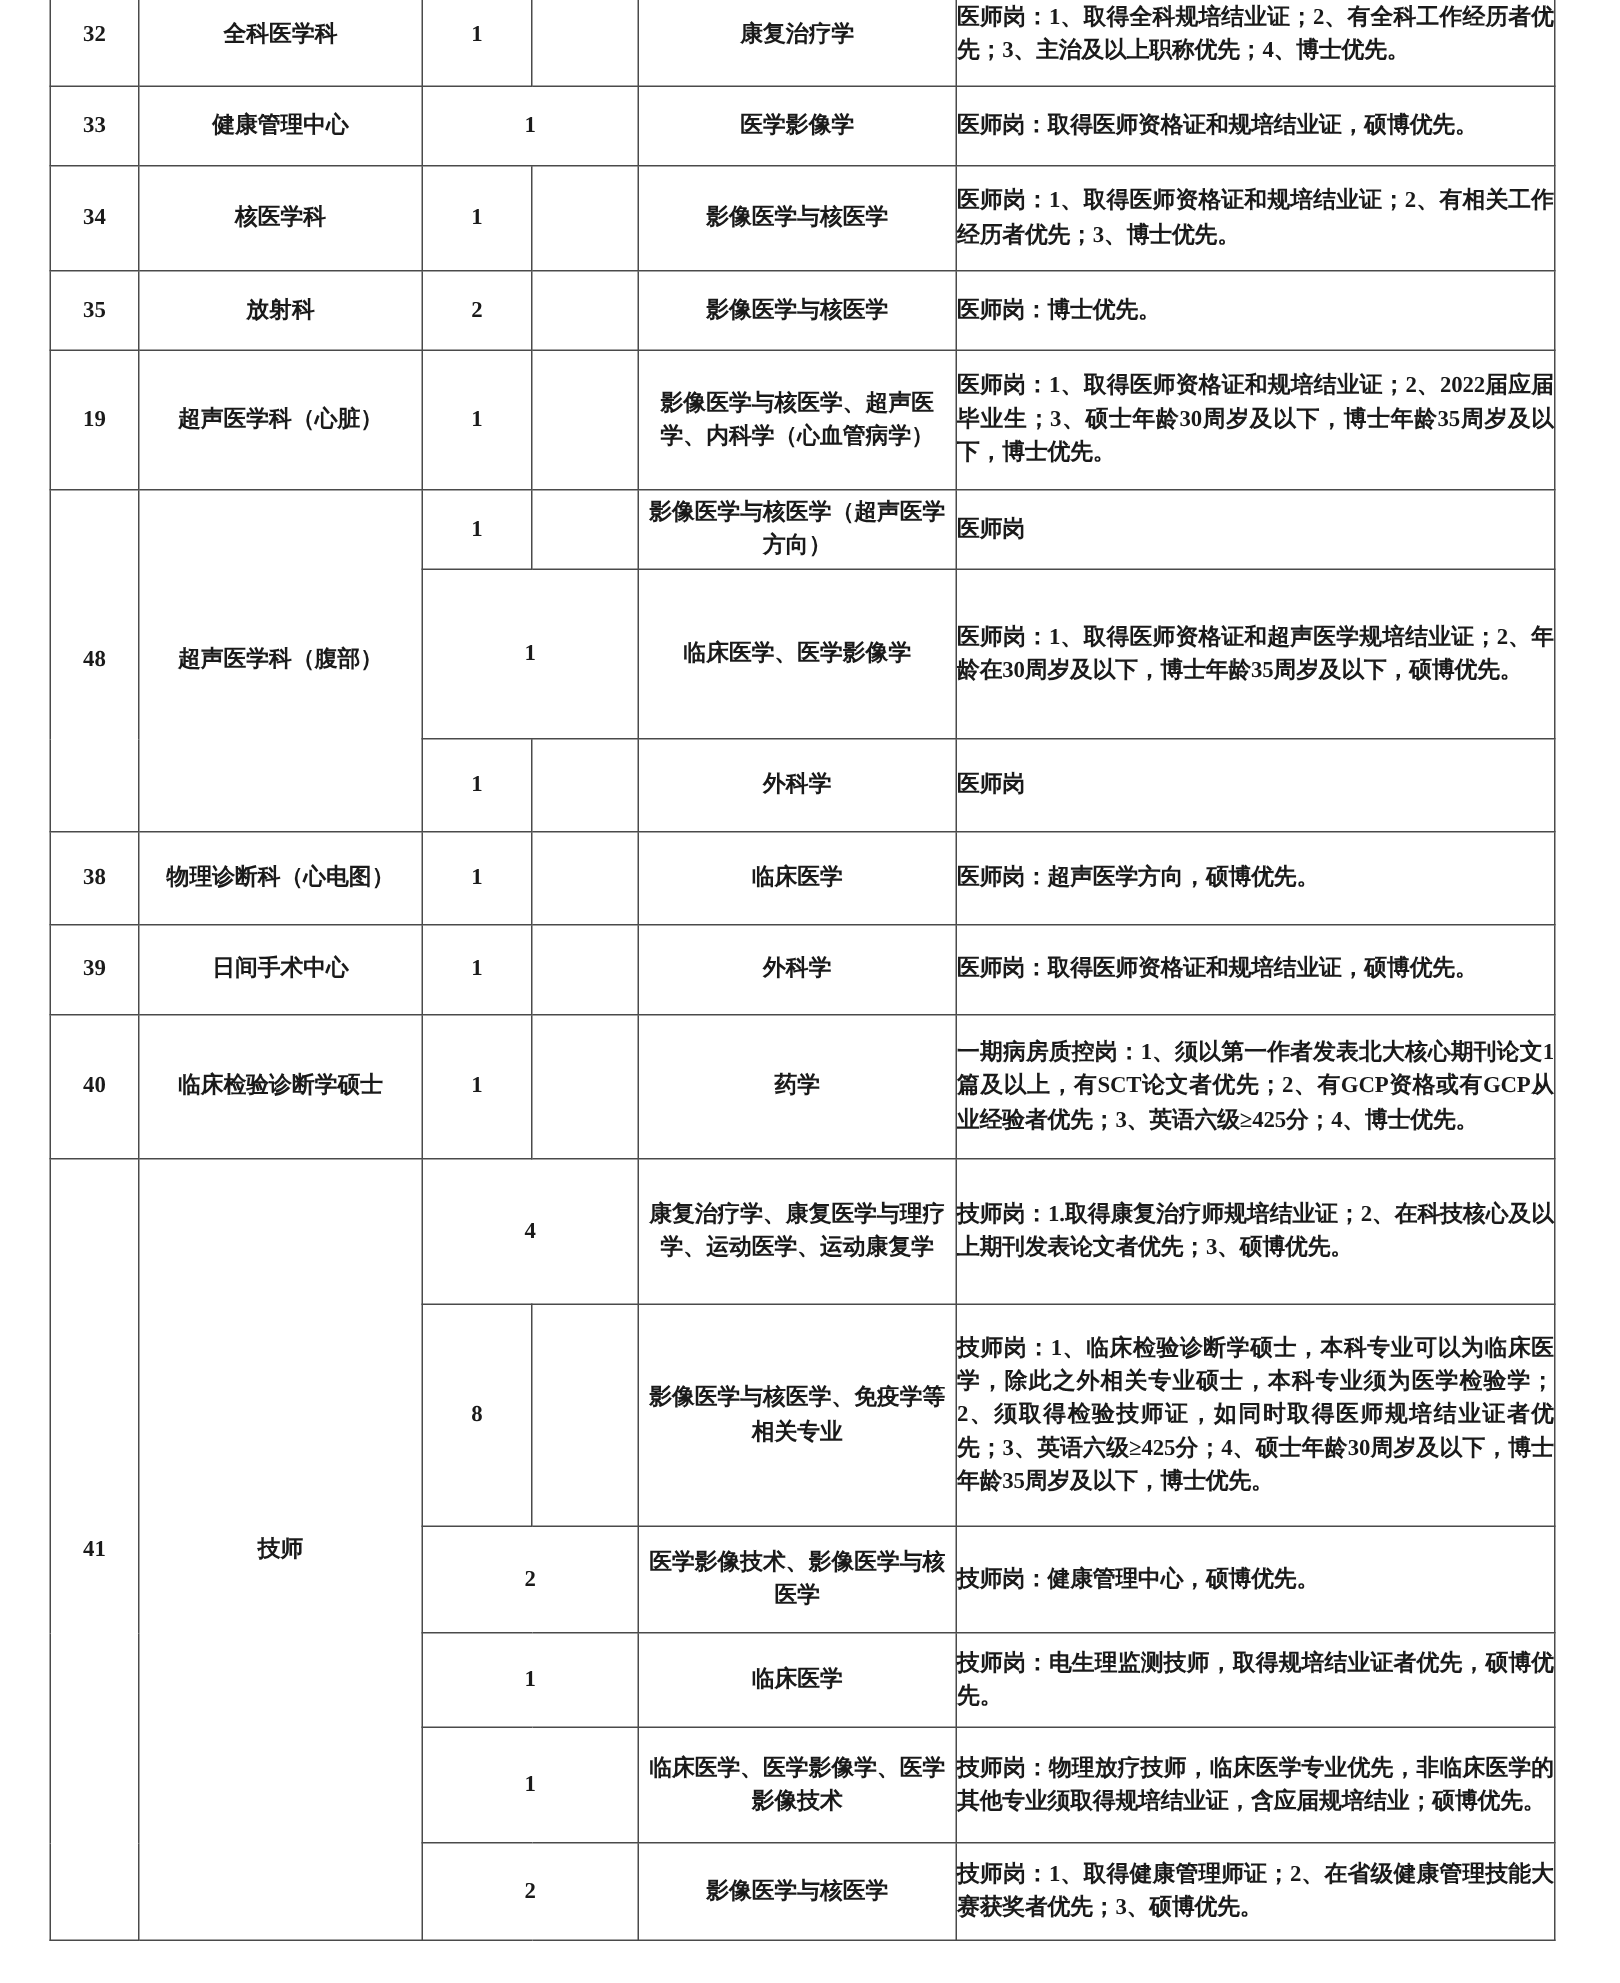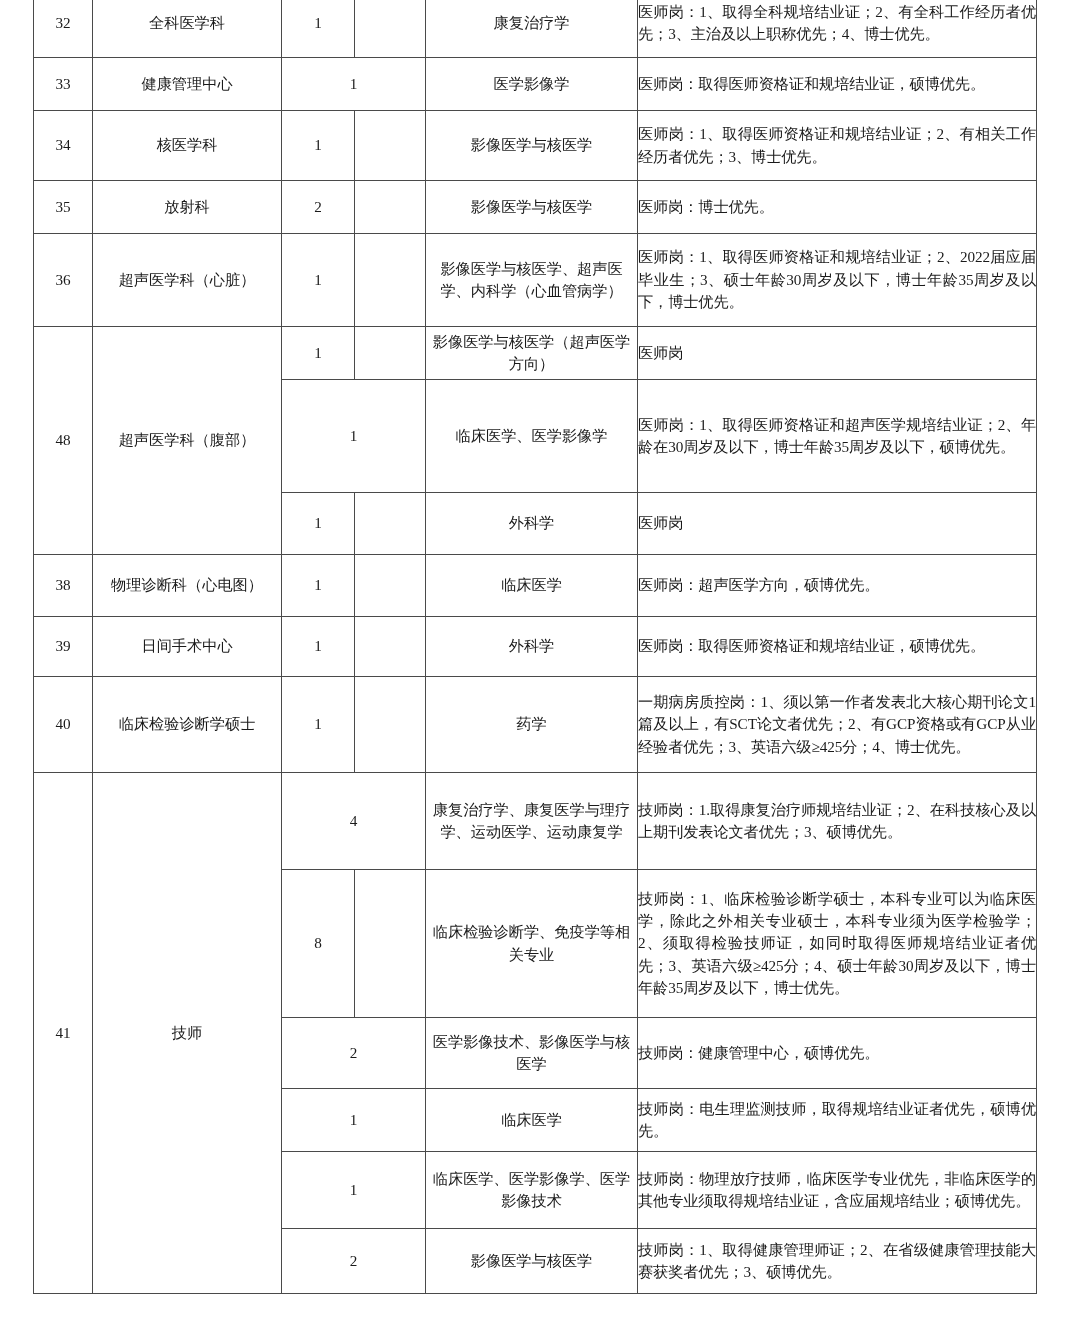--- a/index.html
+++ b/index.html
@@ -2,21 +2,21 @@
 <html><head>
 <meta charset="utf-8">
 <style>
   html,body{margin:0;padding:0;background:#ffffff;}
   body{
     width:1080px;height:1322px;
     font-family:"Liberation Serif","DejaVu Serif",serif;
     color:#1a1a1a;
     -webkit-font-smoothing:antialiased;
   }
-  #sheet{position:relative;width:1080px;height:1322px;overflow:hidden;}
+  #sheet{position:relative;width:1080px;height:1322px;overflow:hidden;font-weight:bold;}
   table.grid{
     position:absolute;
     left:33px; top:-12px;
     width:1003px;
     border-collapse:collapse;
     table-layout:fixed;
   }
   table.grid col.c-no   {width:59px;}
   table.grid col.c-dept {width:189px;}
   table.grid col.c-cnt  {width:73px;}
@@ -112,21 +112,21 @@
           <td class="cnt">2</td>
           <td class="gap"></td>
           <td class="major">
             <span class="txt">影像医学与核医学</span>
           </td>
           <td class="req">
             <span class="txt">医师岗：博士优先。</span>
           </td>
         </tr>
         <tr style="height: 93px;">
-          <td class="no" rowspan="1">36</td>
+          <td class="no" rowspan="1">19</td>
           <td class="dept" rowspan="1">超声医学科（心脏）</td>
           <td class="cnt">1</td>
           <td class="gap"></td>
           <td class="major">
             <span class="txt">影像医学与核医学、超声医学、内科学（心血管病学）</span>
           </td>
           <td class="req">
             <span class="txt">医师岗：1、取得医师资格证和规培结业证；2、2022届应届毕业生；3、硕士年龄30周岁及以下，博士年龄35周岁及以下，博士优先。</span>
           </td>
         </tr>
@@ -205,21 +205,21 @@
             <span class="txt">康复治疗学、康复医学与理疗学、运动医学、运动康复学</span>
           </td>
           <td class="req">
             <span class="txt">技师岗：1.取得康复治疗师规培结业证；2、在科技核心及以上期刊发表论文者优先；3、硕博优先。</span>
           </td>
         </tr>
         <tr style="height: 148px;">
           <td class="cnt">8</td>
           <td class="gap"></td>
           <td class="major">
-            <span class="txt">临床检验诊断学、免疫学等相关专业</span>
+            <span class="txt">影像医学与核医学、免疫学等相关专业</span>
           </td>
           <td class="req">
             <span class="txt">技师岗：1、临床检验诊断学硕士，本科专业可以为临床医学，除此之外相关专业硕士，本科专业须为医学检验学；2、须取得检验技师证，如同时取得医师规培结业证者优先；3、英语六级≥425分；4、硕士年龄30周岁及以下，博士年龄35周岁及以下，博士优先。</span>
           </td>
         </tr>
         <tr style="height: 71px;">
           <td class="cnt" colspan="2">2</td>
           <td class="major">
             <span class="txt">医学影像技术、影像医学与核医学</span>
           </td>

